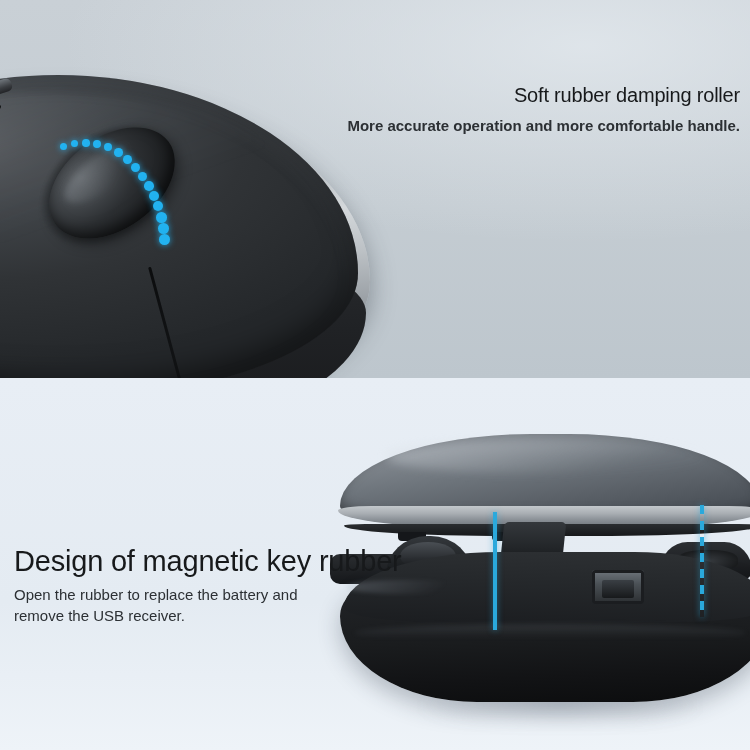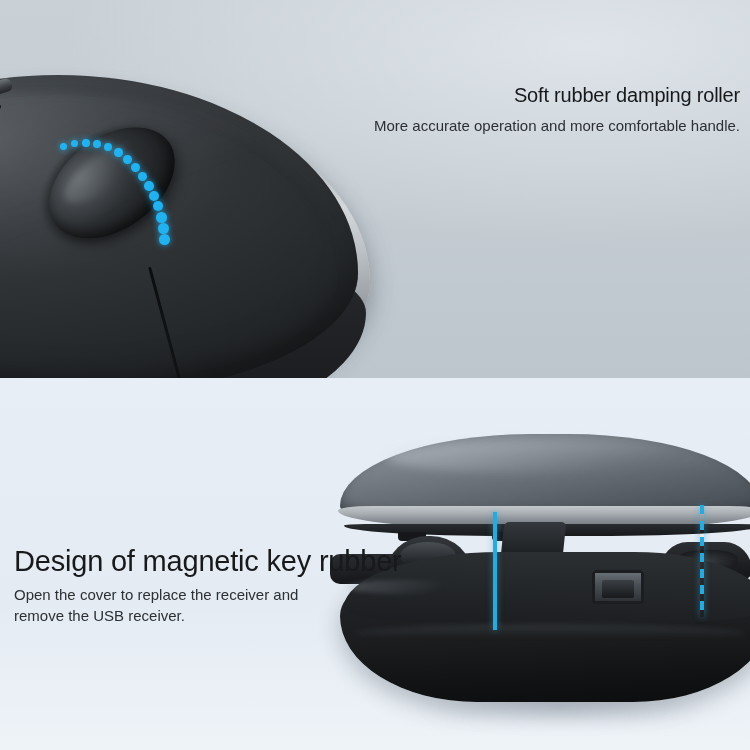--- a/index.html
+++ b/index.html
@@ -431,21 +431,21 @@
     line-height: 34px;
     font-weight: 400;
     color: #17191b;
     letter-spacing: -0.2px;
     white-space: nowrap;
   }
   .sub-top {
     margin: 4px 0 0 0;
     font-size: 15px;
     line-height: 19px;
-    font-weight: 400;
+    font-weight: 700;
     color: #2c3034;
     white-space: nowrap;
   }
 
   .txt-block-bottom {
     position: absolute;
     left: 14px;
     top: 544px;
     width: 440px;
     text-align: left;
@@ -545,21 +545,21 @@
       <div class="base-rim-hl"></div>
       <div class="base-edge-gloss"></div>
 
       <div class="comp comp-usb"></div>
       <div class="comp comp-usb-inner"></div>
     </div>
 
     <div class="txt-block-bottom" style="left:14px; top:166px; position:absolute; width:440px;">
       <h2 class="heading-bottom">Design of magnetic key rubber</h2>
       <p class="sub-bottom">
-        <span>Open the cover to replace the receiver and</span><br>
+        <span>Open the rubber to replace the battery and</span><br>
         <span>remove the USB receiver.</span>
       </p>
     </div>
   </section>
 
   <div class="align-line" id="align-left" style="left: 493px; top: 512px; height: 118px;"></div>
   <div class="align-line dashed" id="align-right" style="left: 700px; top: 505px; height: 112px;"></div>
 
 </div>
 

